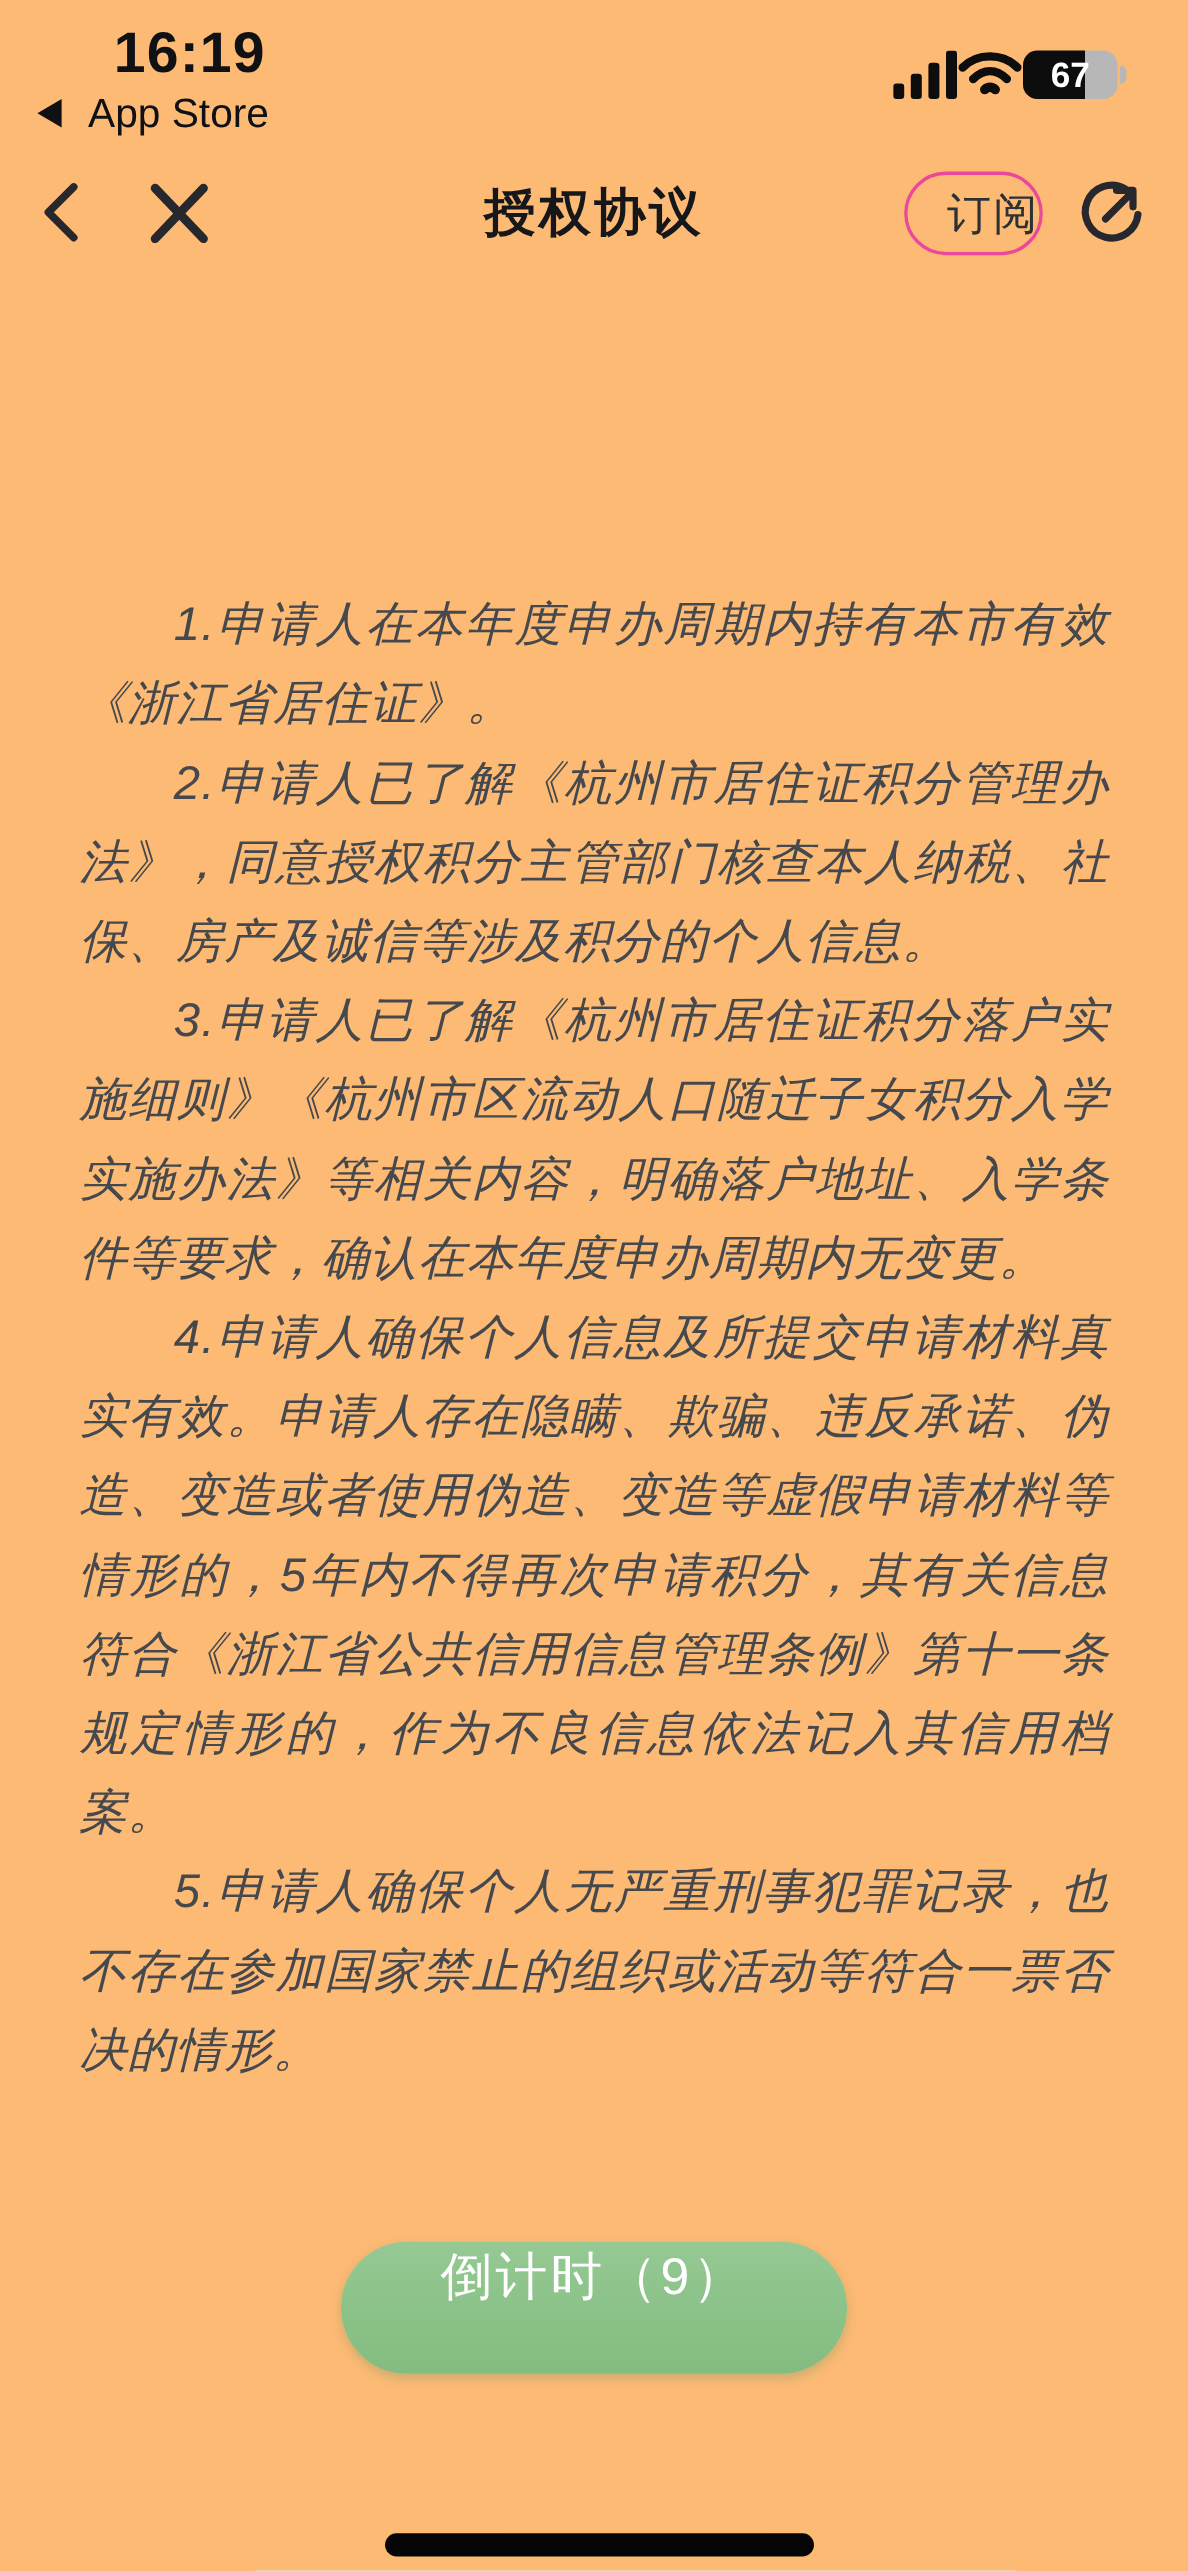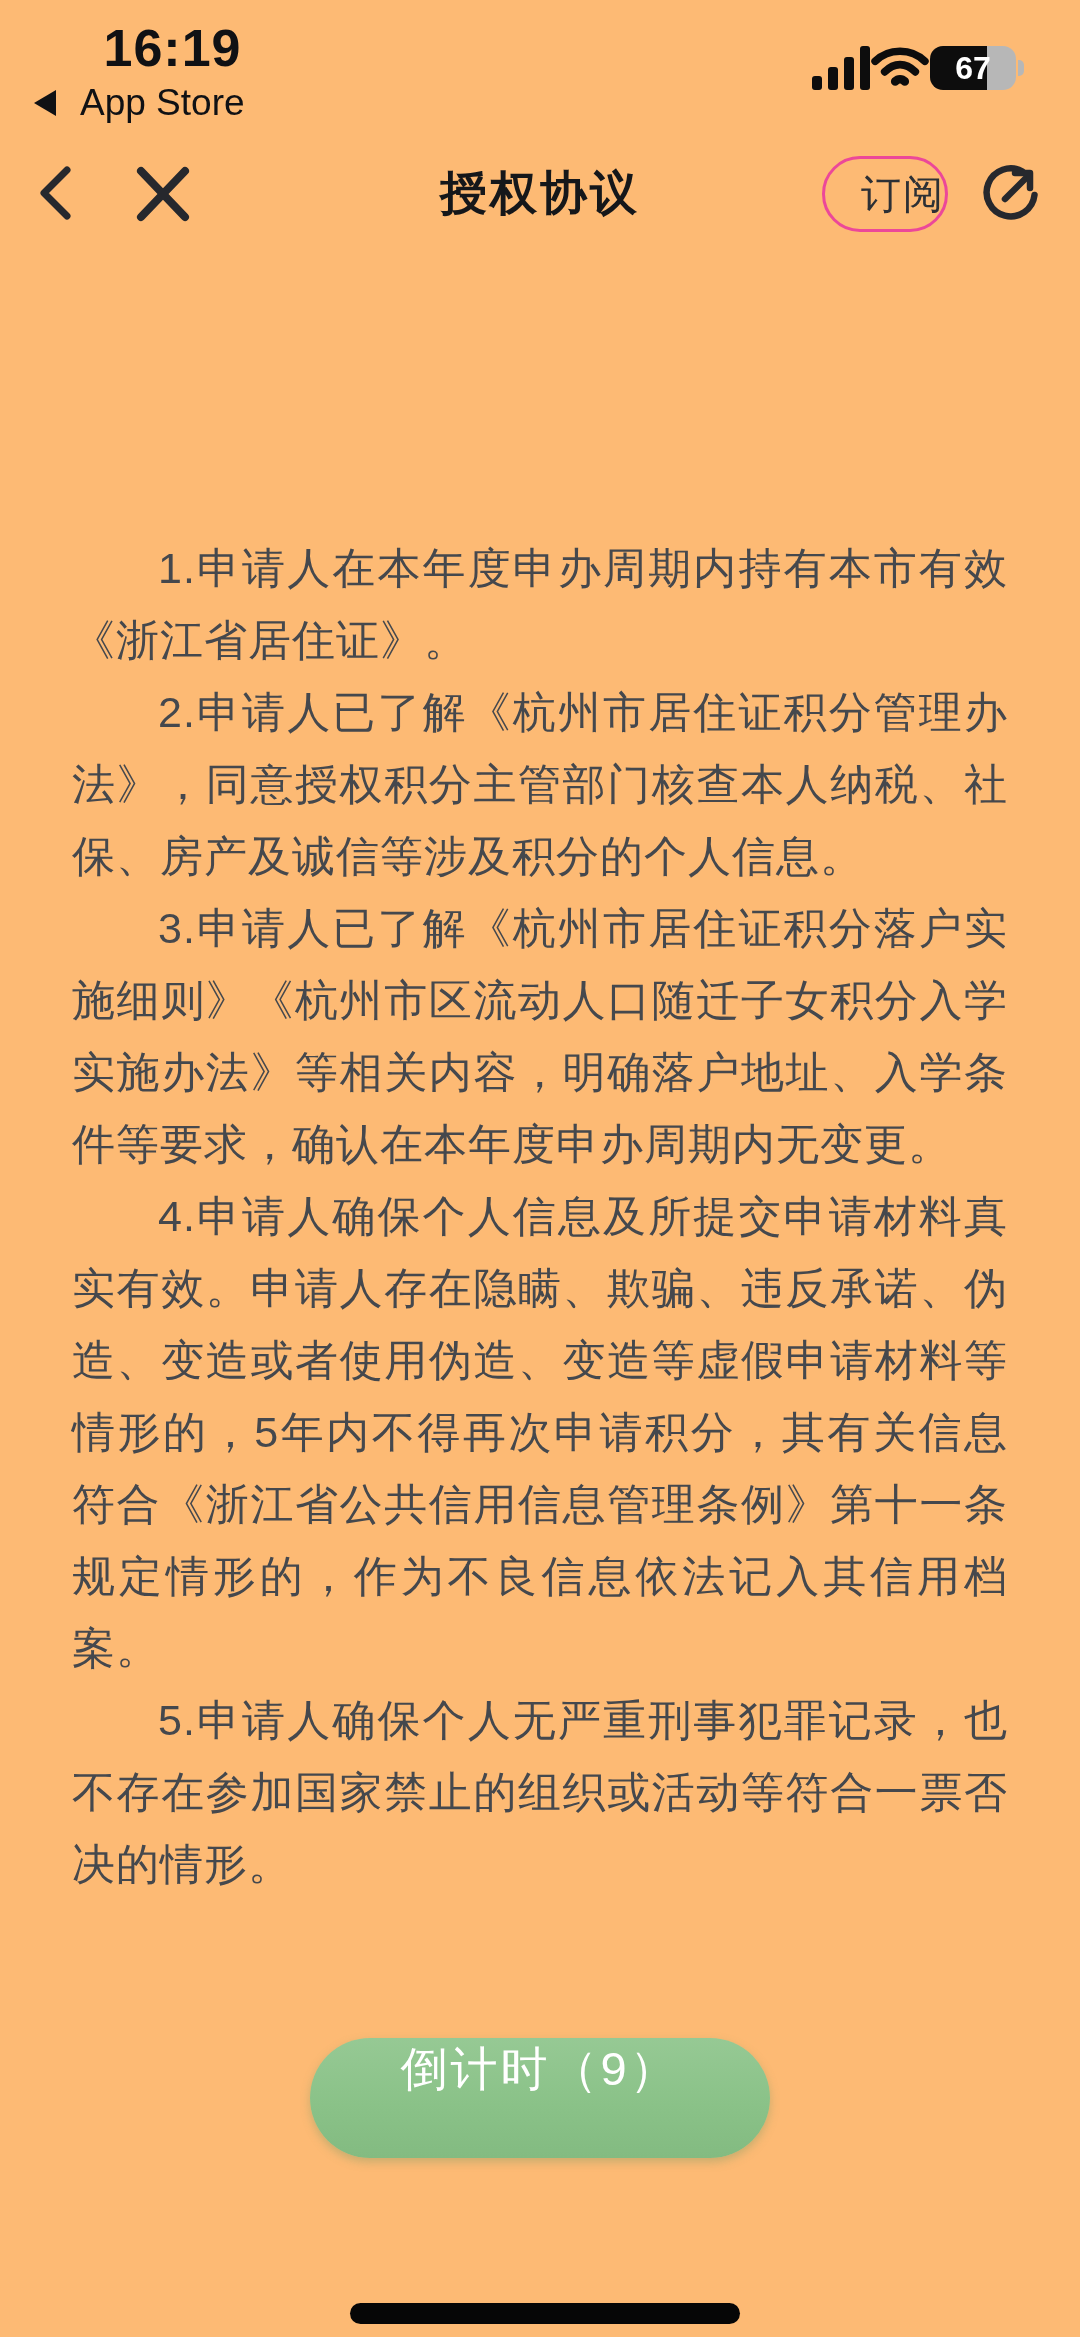--- a/index.html
+++ b/index.html
@@ -77,20 +77,21 @@
   }
   .doc-body {
     position:absolute; top:532px; left:72px; right:72px;
   }
   .doc-body p {
     text-indent:2em;
     font-size:43px; line-height:72px;
     text-align:justify;
     color:#45484d;
     letter-spacing:1px;
+    font-style:italic;
   }
 
   
   .countdown-btn {
     position:absolute; left:310px; top:2038px;
     width:460px; height:120px;
     border:none; border-radius:62px;
     background:linear-gradient(180deg,#96c994 0%,#8ac288 55%,#83bb81 100%);
     box-shadow:0 4px 10px rgba(100,150,100,0.35);
     color:#ffffff; font-size:47px; letter-spacing:3px;

